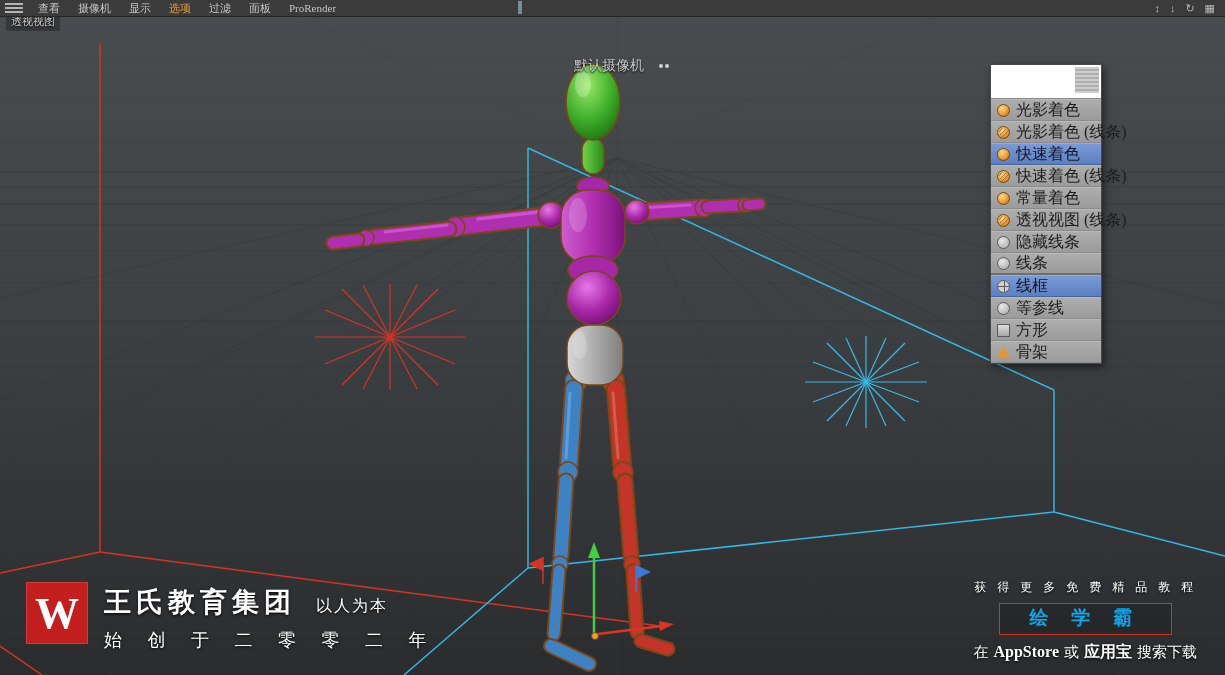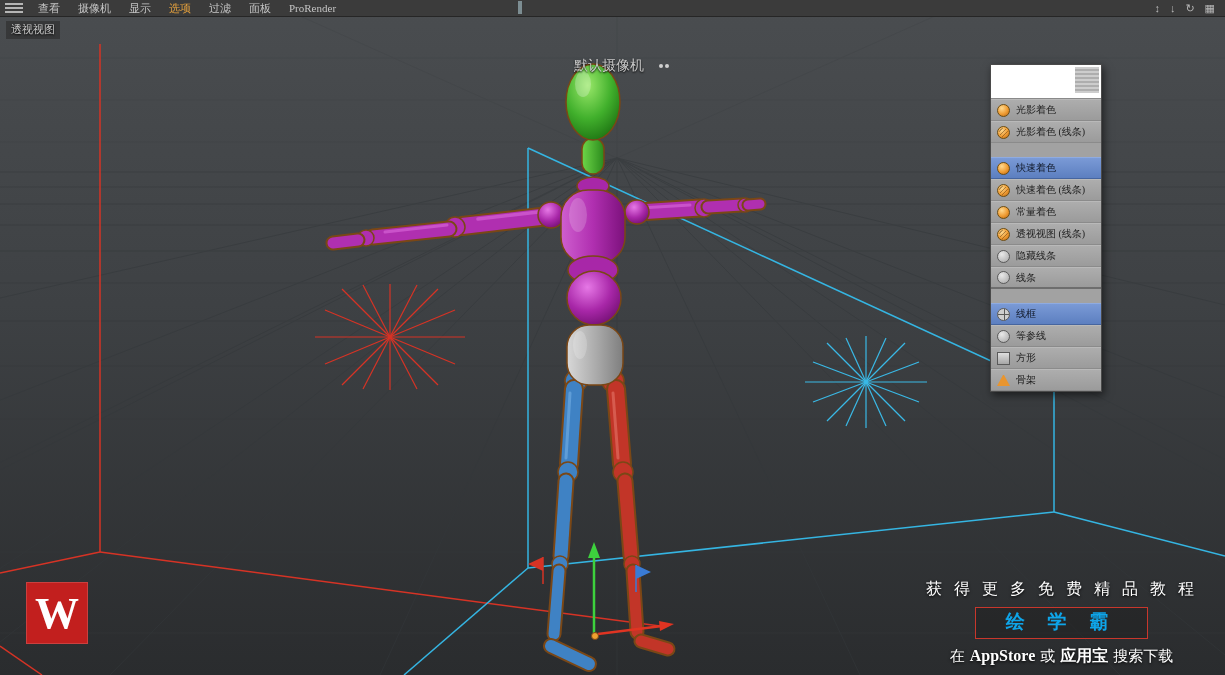--- a/index.html
+++ b/index.html
@@ -13,43 +13,43 @@
   .hamburger{width:18px;height:10px;margin:0 6px 0 5px;display:flex;flex-direction:column;
              justify-content:space-between;cursor:pointer;}
   .hamburger i{display:block;height:2px;background:#b5b5b5;}
   .menu-item{padding:0 9px;line-height:16px;white-space:nowrap;cursor:default;}
   .menu-item.active{color:#e8a33d;}
   .menu-right{margin-left:auto;display:flex;align-items:center;gap:10px;padding-right:10px;}
   .menu-icon{color:#b8b8b8;font-size:11px;line-height:16px;cursor:pointer;}
 
   
   .scene{position:absolute;left:0;top:0;width:1225px;height:675px;z-index:1;display:block;}
-  .viewport-label{position:absolute;left:6px;top:21px;z-index:5;font-size:11px;color:#c9c9c9;
+  .viewport-label{position:absolute;left:6px;top:13px;z-index:5;font-size:11px;color:#c9c9c9;
                   text-shadow:0 1px 2px #000;background:rgba(40,40,40,.55);padding:1px 5px 2px;}
   .camera-label{position:absolute;left:574px;top:23px;z-index:5;font-size:14px;color:#c9c9c9;
                 text-shadow:0 1px 2px #000;display:flex;align-items:center;gap:15px;margin-top:34px;}
   .camera-dots{display:inline-flex;gap:2px;}
   .camera-dots b{width:4px;height:4px;border-radius:50%;background:#cfcfcf;display:block;}
   .center-tick{position:absolute;left:518px;top:1px;width:4px;height:13px;background:#7c8d92;z-index:11;}
 
   
   .dropdown{position:absolute;left:990px;top:64px;width:110px;z-index:8;
             border:1px solid #4a4a4a;box-shadow:2px 3px 8px rgba(0,0,0,.55);
             background:#a2a2a2;}
   .dd-preview{height:33px;background:#ffffff;position:relative;border-bottom:1px solid #8a8a8a;}
   .dd-preview-patch{position:absolute;right:2px;top:2px;width:24px;height:26px;
       background:
         repeating-linear-gradient(0deg,#cdcdcd 0 2px,#aeaeae 2px 4px),
         repeating-linear-gradient(90deg,rgba(255,255,255,.45) 0 2px,rgba(120,120,120,.45) 2px 4px);}
   .dd-row{height:22px;display:flex;align-items:center;gap:6px;padding-left:6px;box-sizing:border-box;
           background:linear-gradient(#adadad,#9b9b9b);
           border-top:1px solid #b9b9b9;border-bottom:1px solid #8b8b8b;cursor:pointer;}
-  .dd-row.hl{background:linear-gradient(#7a9ad6,#5c7fc0);border-top-color:#8fabe0;border-bottom-color:#46659f;margin-top:14px;}
+  .dd-row.hl{background:linear-gradient(#7a9ad6,#5c7fc0);border-top-color:#8fabe0;border-bottom-color:#46659f;}
   .dd-row.sep{border-bottom:2px solid #6e6e6e;}
-  .dd-label{font-size:10px;color:#1c1c1c;white-space:nowrap;}
+  .dd-label{font-size:16px;color:#1c1c1c;white-space:nowrap;}
   .dd-row.hl .dd-label{color:#101828;}
   .dd-icon{width:13px;height:13px;flex:0 0 13px;position:relative;box-sizing:border-box;}
   .sphere-orange,.sphere-orange-lines{border-radius:50%;
       background:radial-gradient(circle at 35% 30%,#ffd98e,#ef9c33 55%,#b96410);
       border:1px solid #6e4d12;}
   .sphere-orange-lines::after{content:"";position:absolute;inset:1px;border-radius:50%;
       background:repeating-linear-gradient(135deg,transparent 0 2px,rgba(60,30,0,.4) 2px 3px);}
   .circle-gray{border-radius:50%;border:1px solid #5a5a5a;
       background:radial-gradient(circle at 35% 30%,#e9e9e9,#a6a6a6);}
   .globe-gray{border-radius:50%;border:1px solid #5a5a5a;background:#cfcfcf;}
@@ -65,21 +65,21 @@
               font-size:44px;font-weight:bold;color:#ffffff;box-shadow:0 0 0 1px rgba(255,255,255,.15) inset;}
   .brand-text{display:flex;flex-direction:column;justify-content:space-between;padding:2px 0;}
   .brand-row1{display:flex;align-items:baseline;}
   .brand-company{font-size:27px;font-weight:bold;letter-spacing:5px;text-shadow:0 1px 3px #000;}
   .brand-slogan{font-size:16px;letter-spacing:2px;margin-left:20px;text-shadow:0 1px 3px #000;}
   .brand-since{font-size:18px;letter-spacing:7px;word-spacing:7px;margin-top:8px;text-shadow:0 1px 3px #000;}
 
   
   .promo{position:absolute;right:28px;top:579px;z-index:6;color:#ffffff;display:flex;flex-direction:column;
          align-items:center;gap:7px;}
-  .promo-line1{font-size:16px;letter-spacing:3px;word-spacing:2px;text-shadow:0 1px 3px #000;}
+  .promo-line1{font-size:12px;letter-spacing:3px;word-spacing:2px;text-shadow:0 1px 3px #000;}
   .promo-badge{border:1px solid #c8372c;color:#0ea5e9;font-size:19px;font-weight:bold;letter-spacing:9px;
                padding:1px 30px 3px;background:rgba(25,25,25,.35);cursor:pointer;}
   .promo-line3{display:flex;align-items:baseline;gap:5px;text-shadow:0 1px 3px #000;}
   .promo-line3 .sm{font-size:15px;}
   .promo-line3 .lg{font-size:16px;font-weight:bold;}
 </style>
 </head>
 <body>
 
 <div class="app">
@@ -359,20 +359,27 @@
         </div>
         <div class="dd-row">
           <span class="dd-icon pyramid-orange"></span>
           <span class="dd-label">骨架</span>
         </div>
       </div>
   </div>
 
   <div class="brand">
     <div class="brand-logo">W</div>
+    <div class="brand-text">
+      <div class="brand-row1">
+        <span class="brand-company">王氏教育集团</span>
+        <span class="brand-slogan">以人为本</span>
+      </div>
+      <div class="brand-since">始 创 于 二 零 零 二 年</div>
+    </div>
   </div>
 
   <div class="promo">
     <div class="promo-line1">获 得 更 多 免 费 精 品 教 程</div>
     <div class="promo-badge">绘 学 霸</div>
     <div class="promo-line3">
       <span class="sm">在</span>
       <span class="lg">AppStore</span>
       <span class="sm">或</span>
       <span class="lg">应用宝</span>

